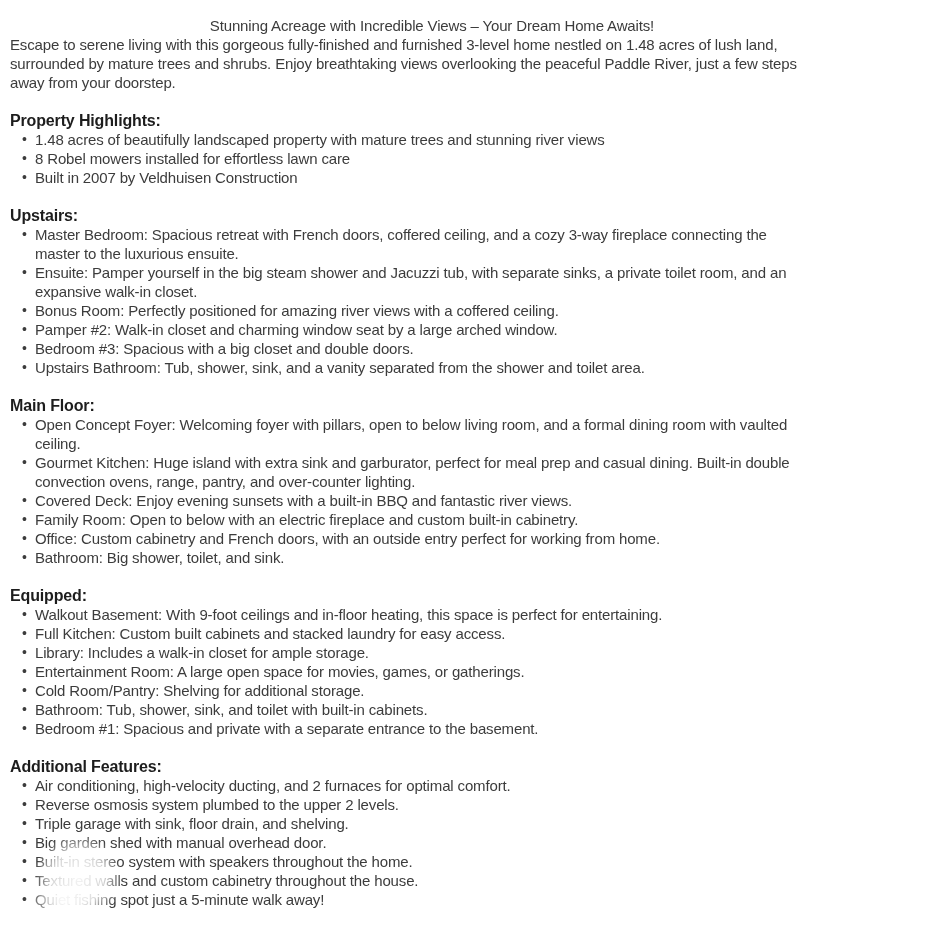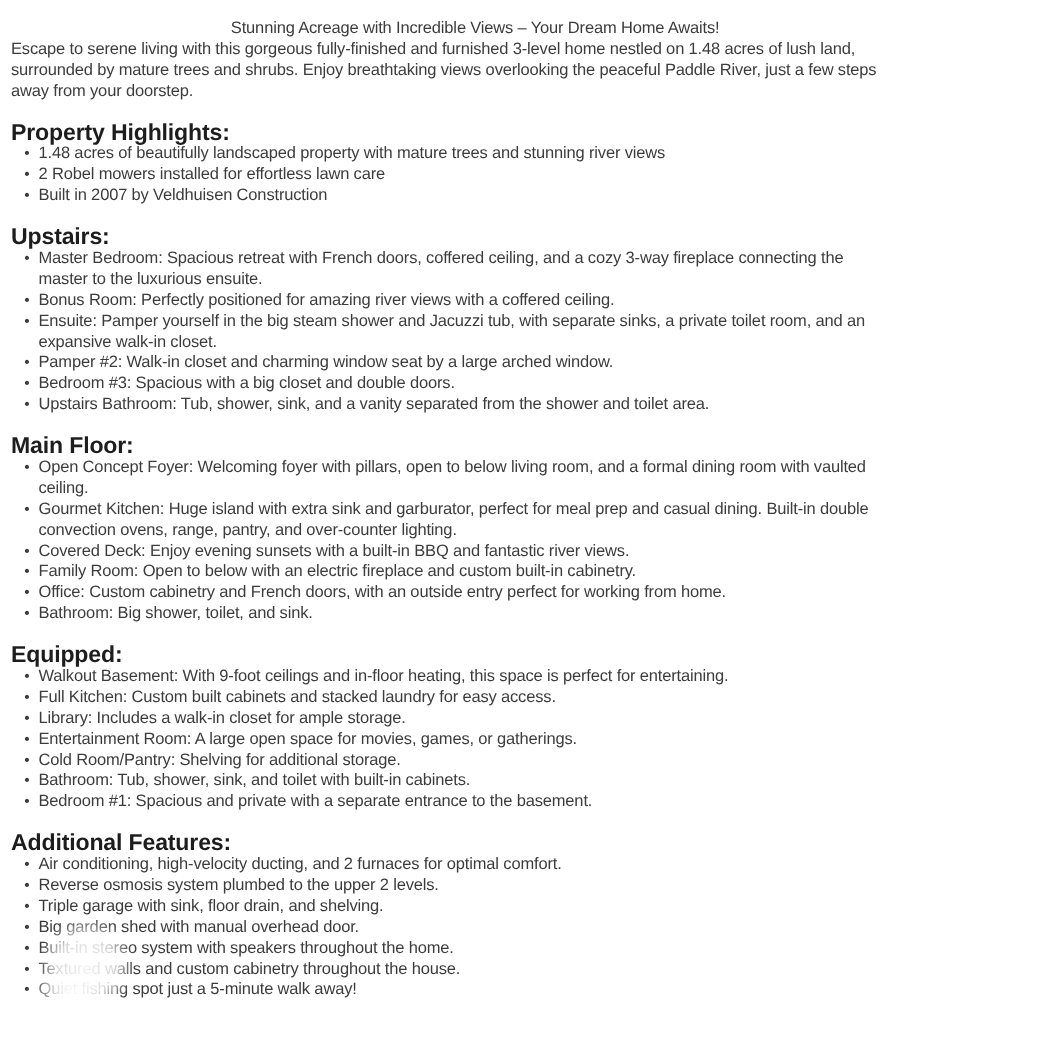--- a/index.html
+++ b/index.html
@@ -34,21 +34,21 @@
     color: #3c3c3c;
   }
   .intro {
     margin: 0;
   }
   section.listing-section {
     margin: 19px 0 0 0;
   }
   h3.section-heading {
     margin: 0;
-    font-size: 21px;
+    font-size: 16px;
     line-height: 19px;
     font-weight: bold;
     color: #1d1d1d;
   }
   ul.section-list {
     margin: 0;
     padding: 0 0 0 25px;
     list-style: none;
   }
   ul.section-list li {
@@ -84,30 +84,30 @@
 <body>
 
 <div class="page">
   <h1 class="doc-title">Stunning Acreage with Incredible Views – Your Dream Home Awaits!</h1>
   <p class="intro">Escape to serene living with this gorgeous fully-finished and furnished 3-level home nestled on 1.48 acres of lush land, surrounded by mature trees and shrubs. Enjoy breathtaking views overlooking the peaceful Paddle River, just a few steps away from your doorstep.</p>
   <div id="sections">
       <section class="listing-section">
         <h3 class="section-heading">Property Highlights:</h3>
         <ul class="section-list">
           <li>1.48 acres of beautifully landscaped property with mature trees and stunning river views</li>
-          <li>2 Robel mowers installed for effortless lawn care</li>
+          <li>8 Robel mowers installed for effortless lawn care</li>
           <li>Built in 2007 by Veldhuisen Construction</li>
         </ul>
       </section>
       <section class="listing-section">
         <h3 class="section-heading">Upstairs:</h3>
         <ul class="section-list">
           <li>Master Bedroom: Spacious retreat with French doors, coffered ceiling, and a cozy 3-way fireplace connecting the master to the luxurious ensuite.</li>
+          <li>Ensuite: Pamper yourself in the big steam shower and Jacuzzi tub, with separate sinks, a private toilet room, and an expansive walk-in closet.</li>
           <li>Bonus Room: Perfectly positioned for amazing river views with a coffered ceiling.</li>
-          <li>Ensuite: Pamper yourself in the big steam shower and Jacuzzi tub, with separate sinks, a private toilet room, and an expansive walk-in closet.</li>
           <li>Pamper #2: Walk-in closet and charming window seat by a large arched window.</li>
           <li>Bedroom #3: Spacious with a big closet and double doors.</li>
           <li>Upstairs Bathroom: Tub, shower, sink, and a vanity separated from the shower and toilet area.</li>
         </ul>
       </section>
       <section class="listing-section">
         <h3 class="section-heading">Main Floor:</h3>
         <ul class="section-list">
           <li>Open Concept Foyer: Welcoming foyer with pillars, open to below living room, and a formal dining room with vaulted ceiling.</li>
           <li>Gourmet Kitchen: Huge island with extra sink and garburator, perfect for meal prep and casual dining. Built-in double convection ovens, range, pantry, and over-counter lighting.</li>

